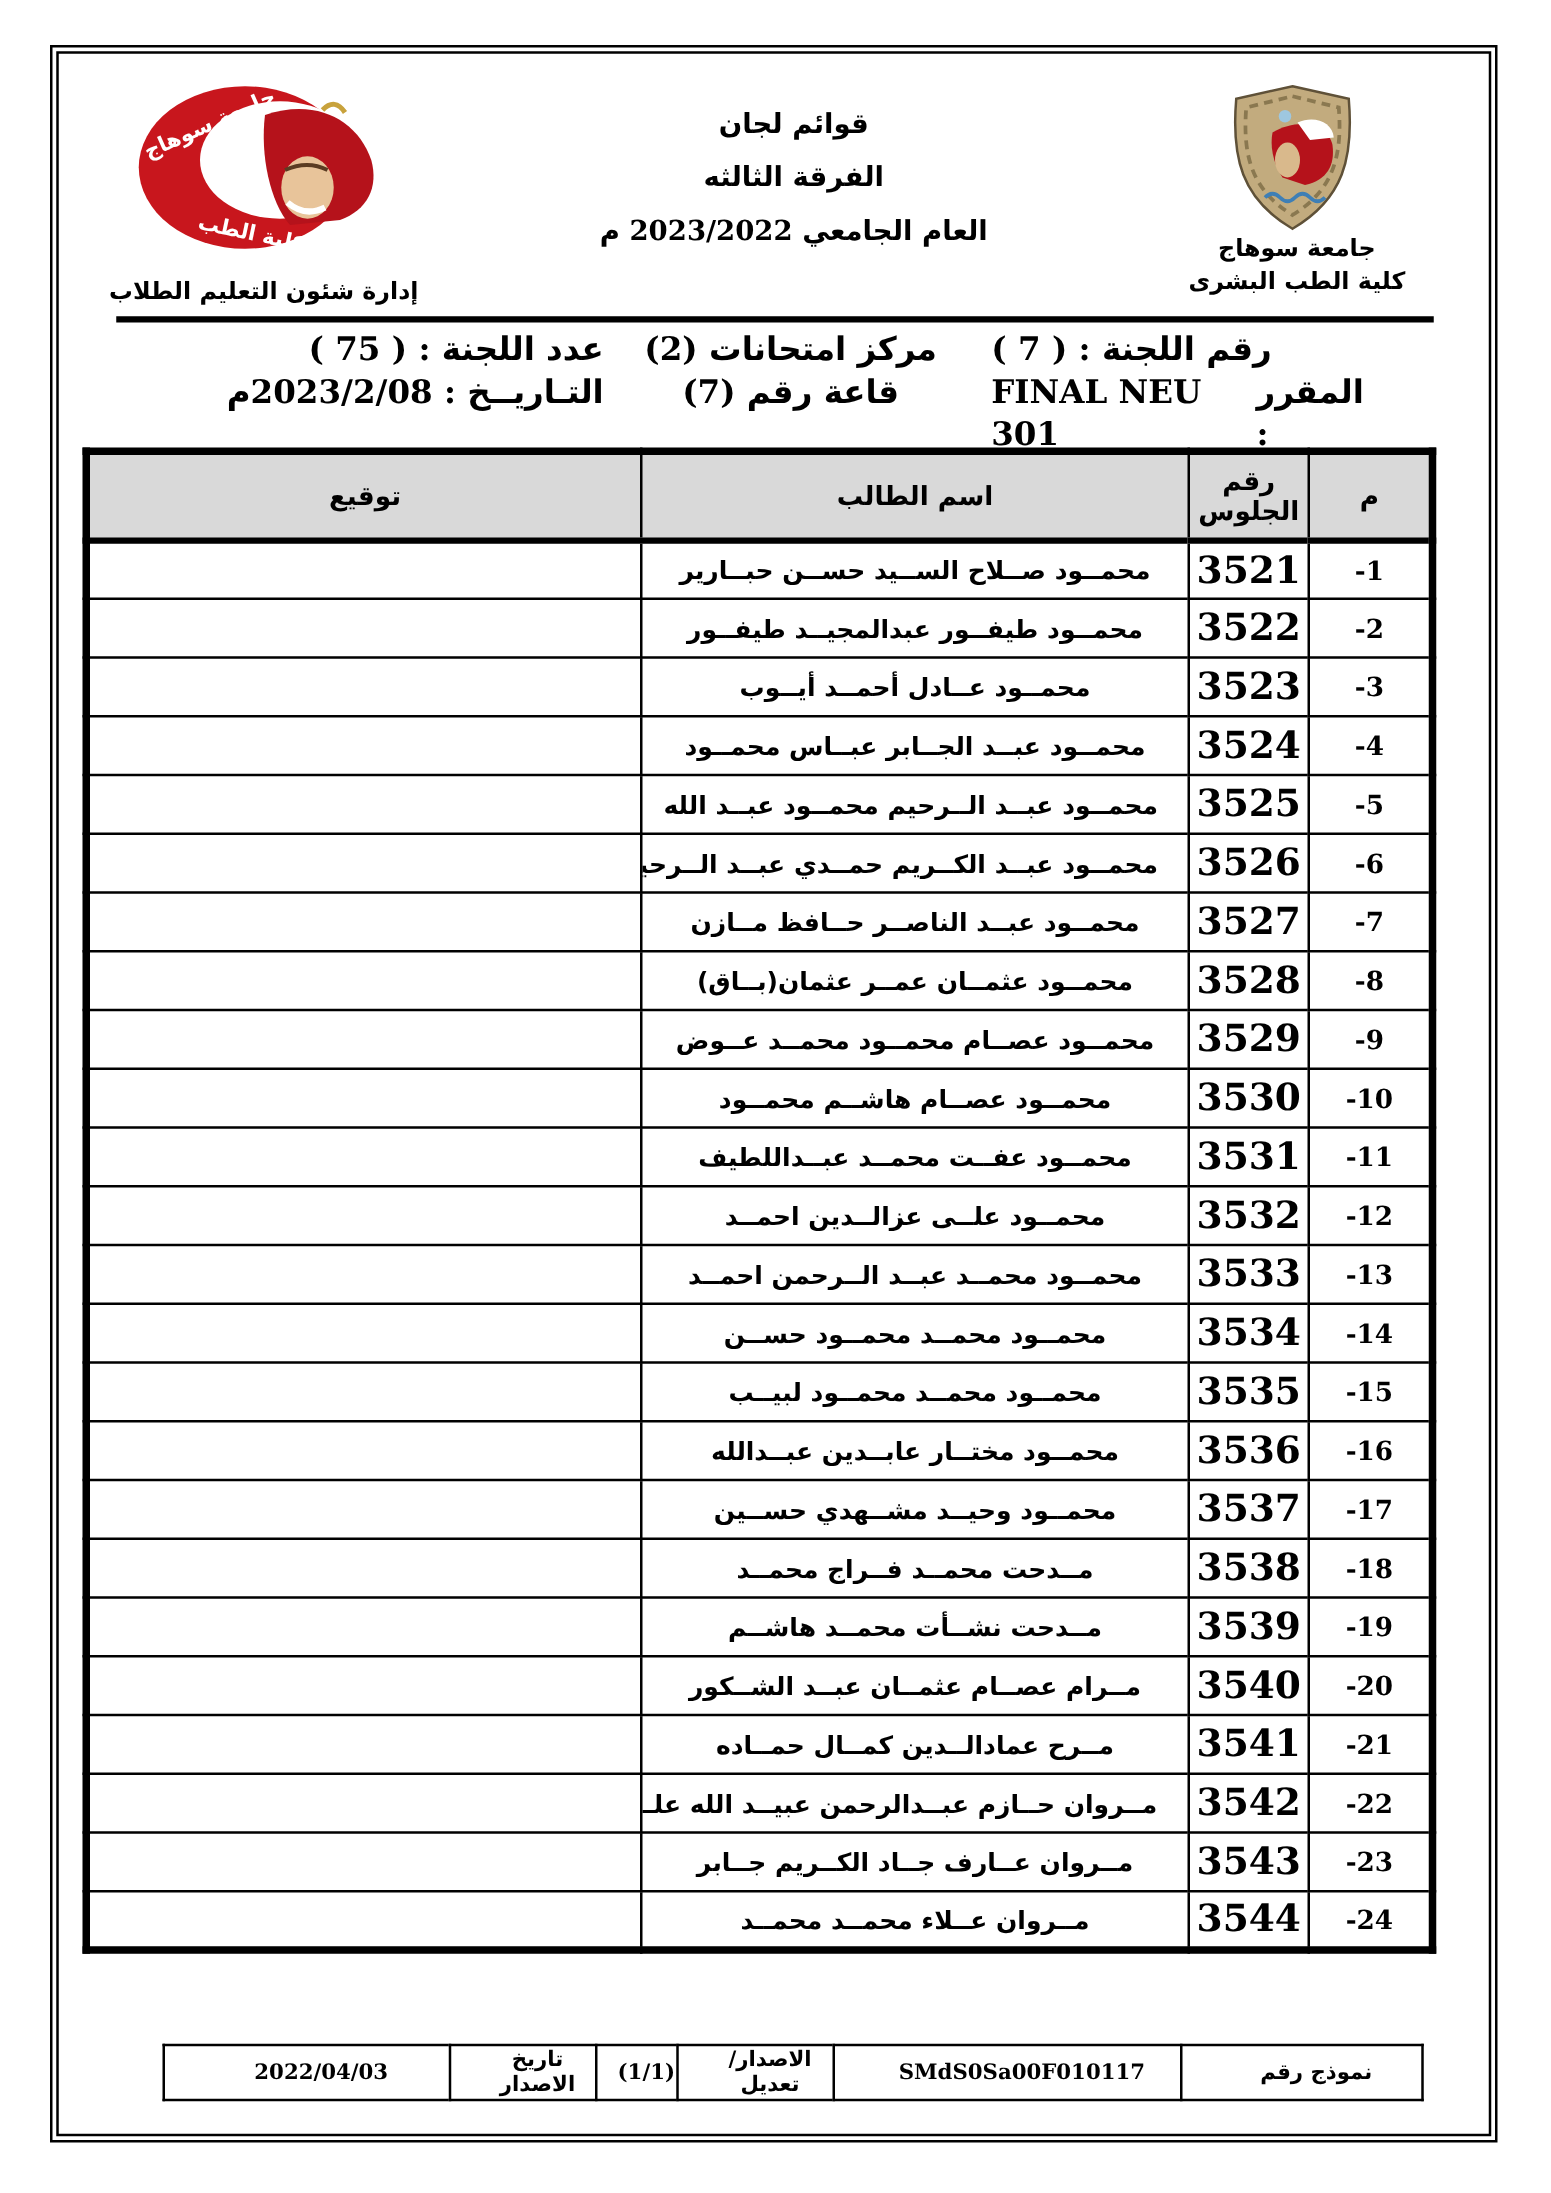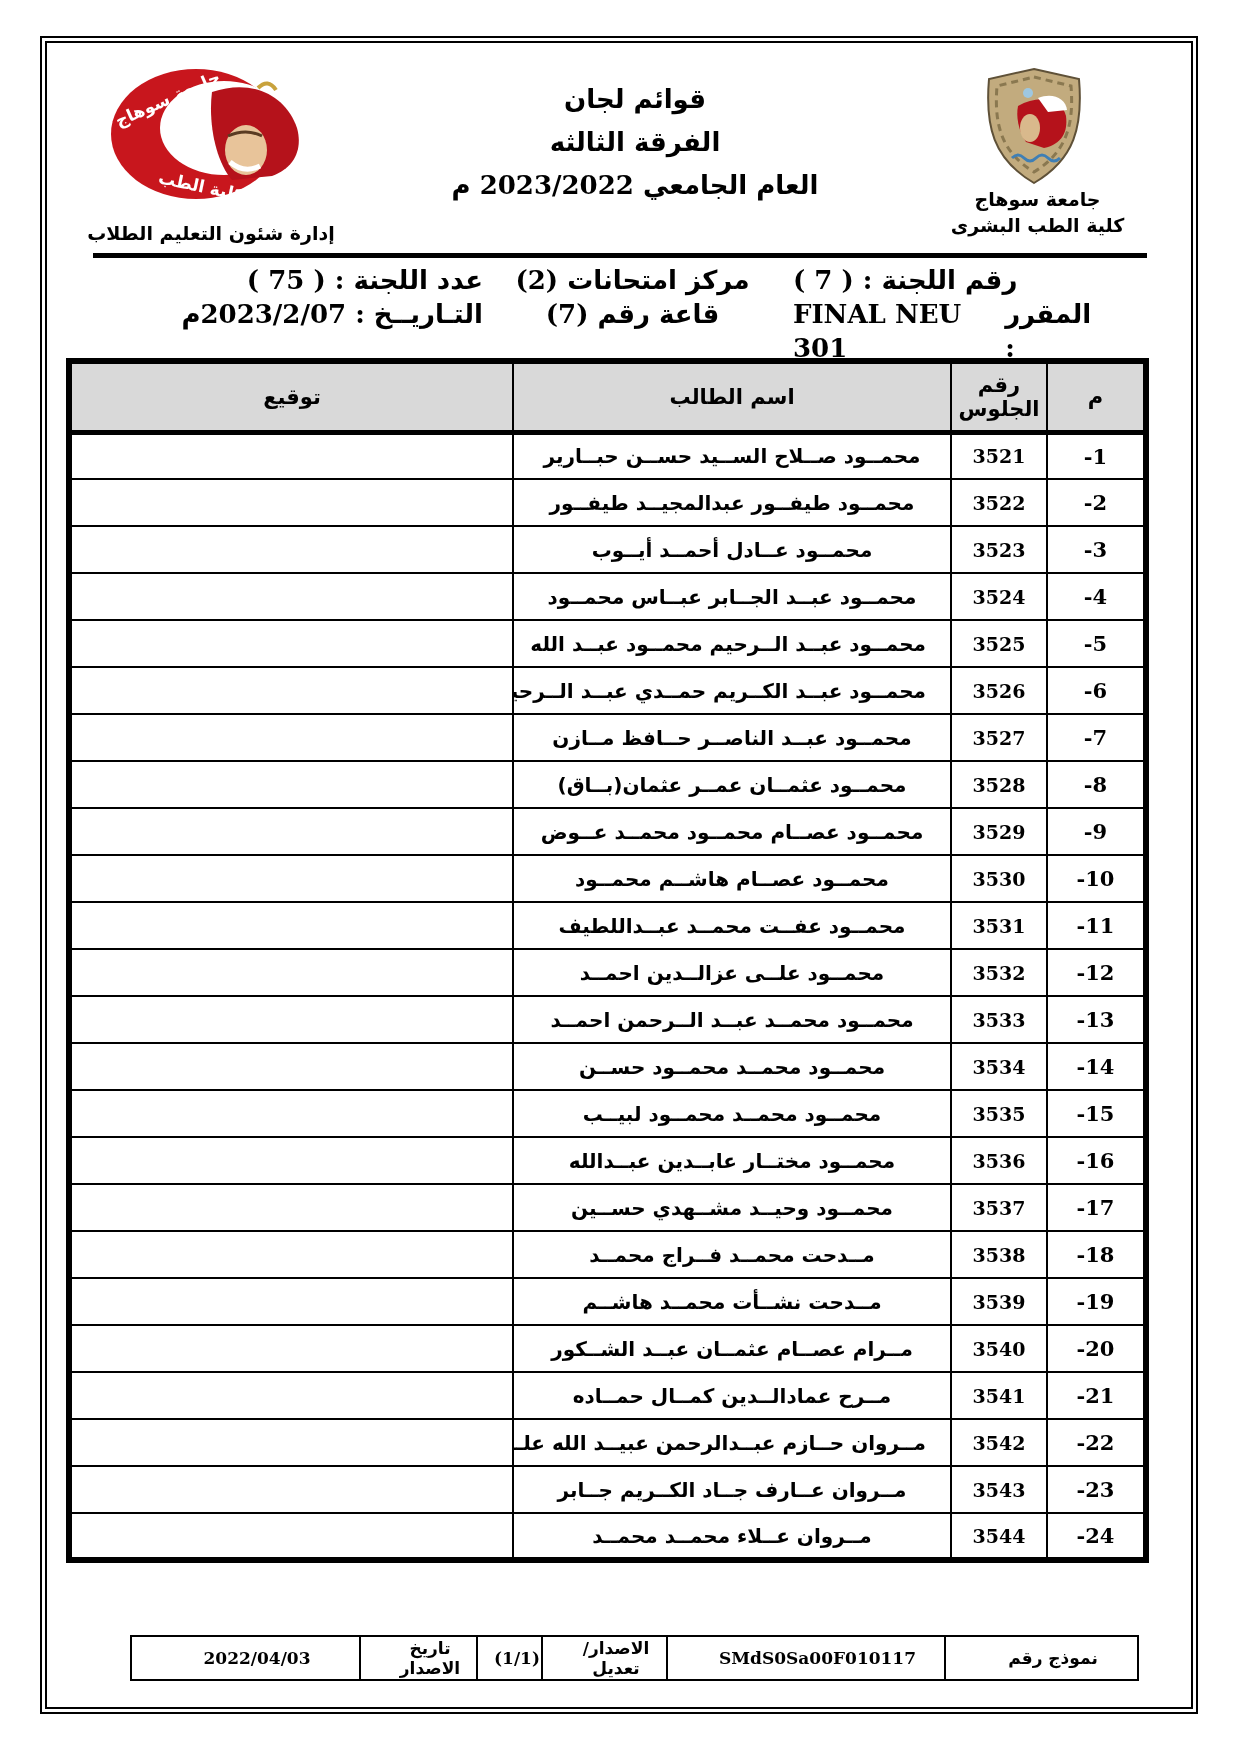--- a/index.html
+++ b/index.html
@@ -8,41 +8,41 @@
     font-family:"DejaVu Serif","DejaVu Sans",sans-serif;color:#000;
   }
   
   .frame{position:absolute;left:40px;top:36px;width:1158px;height:1678px;border:2px solid #000;box-sizing:border-box;}
   .frame::after{content:"";position:absolute;inset:3px;border:2px solid #000;}
   
   .crescent-logo{position:absolute;left:108px;top:66px;width:207px;height:138px;}
   .dept{position:absolute;left:55px;top:222px;width:312px;text-align:center;
         font-weight:bold;font-size:19px;direction:rtl;}
   .titles{position:absolute;left:420px;top:78px;width:430px;text-align:center;direction:rtl;}
-  .titles .t{font-weight:bold;font-size:26px;line-height:43px;}
+  .titles .t{font-weight:bold;font-size:22px;line-height:43px;}
   .shield-logo{position:absolute;left:976px;top:66px;width:116px;height:122px;}
   .org{position:absolute;left:915px;top:186px;width:245px;text-align:center;direction:rtl;
        font-weight:bold;font-size:19px;line-height:26px;}
   .rule{position:absolute;left:93px;top:253px;width:1054px;height:5px;background:#000;}
   
   .info{position:absolute;top:263px;font-weight:bold;font-size:26px;direction:rtl;line-height:34px;}
   .info-right{left:793px;width:308px;text-align:left;}
   .info-center{left:505px;width:255px;text-align:center;}
   .info-left{left:175px;width:308px;text-align:start;}
   .course-line{display:flex;justify-content:space-between;direction:rtl;}
   
   .main-wrap{position:absolute;left:66px;top:358px;width:1077px;}
   table.main{width:100%;border-collapse:collapse;border:6px solid #000;direction:rtl;table-layout:fixed;}
   table.main th,table.main td{border:2px solid #000;box-sizing:border-box;vertical-align:middle;}
   table.main thead tr{height:71px;background:#d9d9d9;}
   table.main thead th{font-weight:bold;font-size:21px;line-height:1.15;border-bottom:5px solid #000;
                       font-family:"DejaVu Sans",sans-serif;text-align:center;padding:2px;}
   table.main tbody tr{height:47px;}
   td.c-serial{font-size:21px;font-weight:bold;text-align:center;font-family:"DejaVu Serif","DejaVu Sans",serif;}
-  td.c-seat{font-size:19px;font-weight:bold;text-align:center;font-family:"DejaVu Serif","DejaVu Sans",serif;}
+  td.c-seat{font-size:30px;font-weight:bold;text-align:center;font-family:"DejaVu Serif","DejaVu Sans",serif;}
   td.c-name{font-size:20px;font-weight:bold;text-align:center;font-family:"DejaVu Sans",sans-serif;padding:0 24px;
             white-space:nowrap;overflow:hidden;}
   td.c-sign{background:#fff;}
   
   .footer-wrap{position:absolute;left:130px;top:1635px;width:1007px;}
   table.footer{width:100%;border-collapse:collapse;border:2px solid #000;direction:rtl;table-layout:fixed;}
   table.footer td{border:2px solid #000;height:29px;text-align:center;vertical-align:middle;
                   font-weight:bold;font-size:17px;font-family:"DejaVu Serif","DejaVu Sans",sans-serif;padding-left:24px;}
   svg text{font-family:"DejaVu Sans",sans-serif;}
 </style>
@@ -93,21 +93,21 @@
       <span>المقرر :</span>
       <span>FINAL NEU 301</span>
     </div>
   </div>
   <div class="info info-center">
     <div>مركز امتحانات (2)</div>
     <div>قاعة رقم (7)</div>
   </div>
   <div class="info info-left">
     <div>عدد اللجنة : ( 75 )</div>
-    <div>التـاريــخ : 2023/2/07م</div>
+    <div>التـاريــخ : 2023/2/08م</div>
   </div>
 
   <div class="main-wrap">
     <table class="main" dir="rtl">
       <colgroup>
         <col style="width:99px">
           <col style="width:96px">
           <col style="width:438px">
           <col style="width:444px">
       </colgroup>

